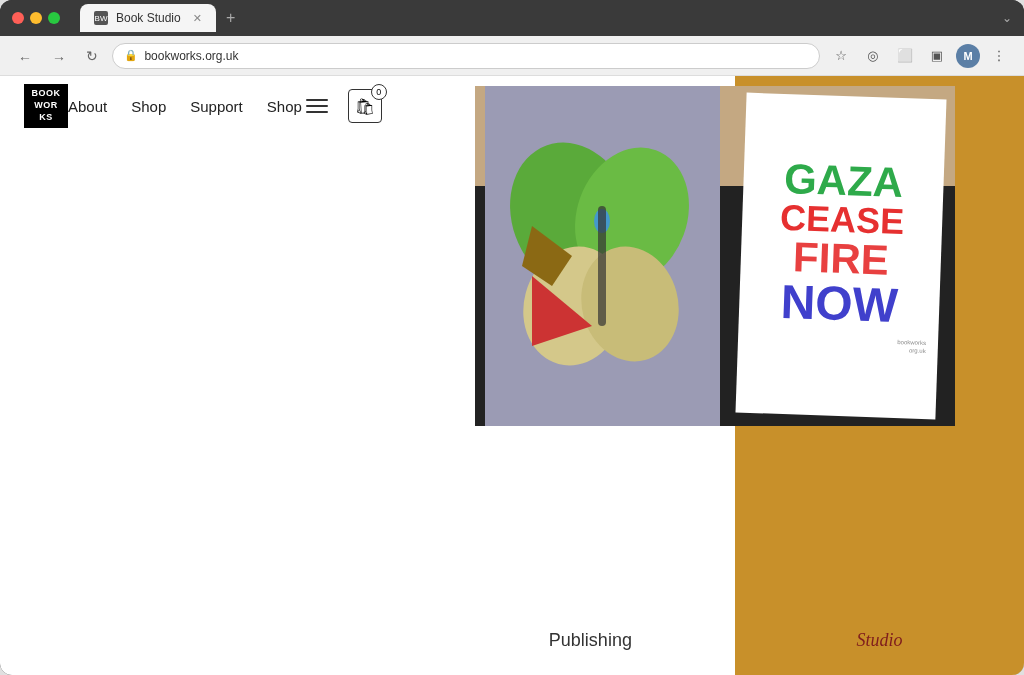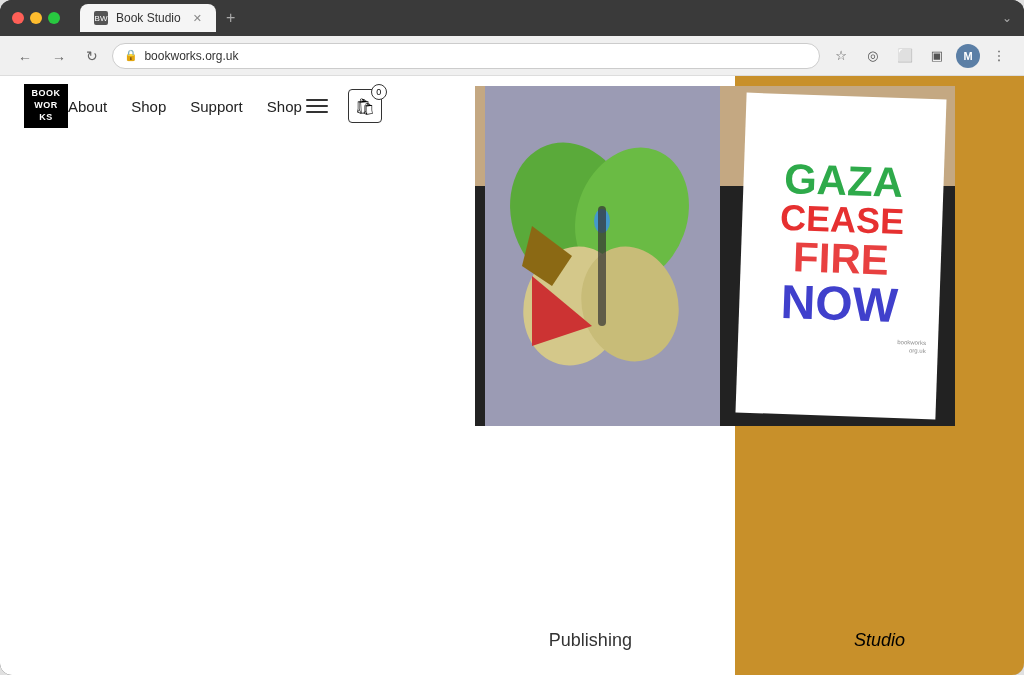--- a/index.html
+++ b/index.html
@@ -509,21 +509,21 @@
       </div>
     </nav>
 
     <div class="main-content">
 
       <div class="left-panel">
         <span class="section-label section-label-publishing">Publishing</span>
       </div>
 
       <div class="right-panel">
-        <span class="section-label section-label-studio" style="font-style:italic; color:#000000;">Studio</span>
+        <span class="section-label section-label-studio" style="font-style:italic; color:#7f1d1d;font-family:Liberation Serif, serif;">Studio</span>
       </div>
 
       <div class="hero-image-container">
         <div class="hero-image">
 
           <div class="artwork-backdrop"></div>
 
           <div class="painting-area">
             <svg width="200" height="260" viewBox="0 0 200 260">
 

